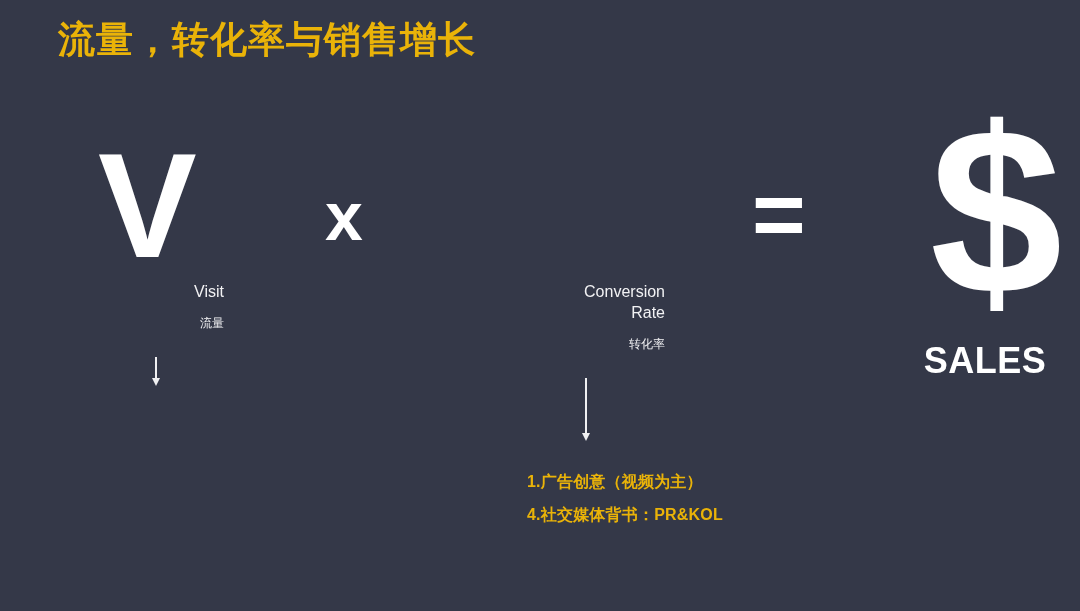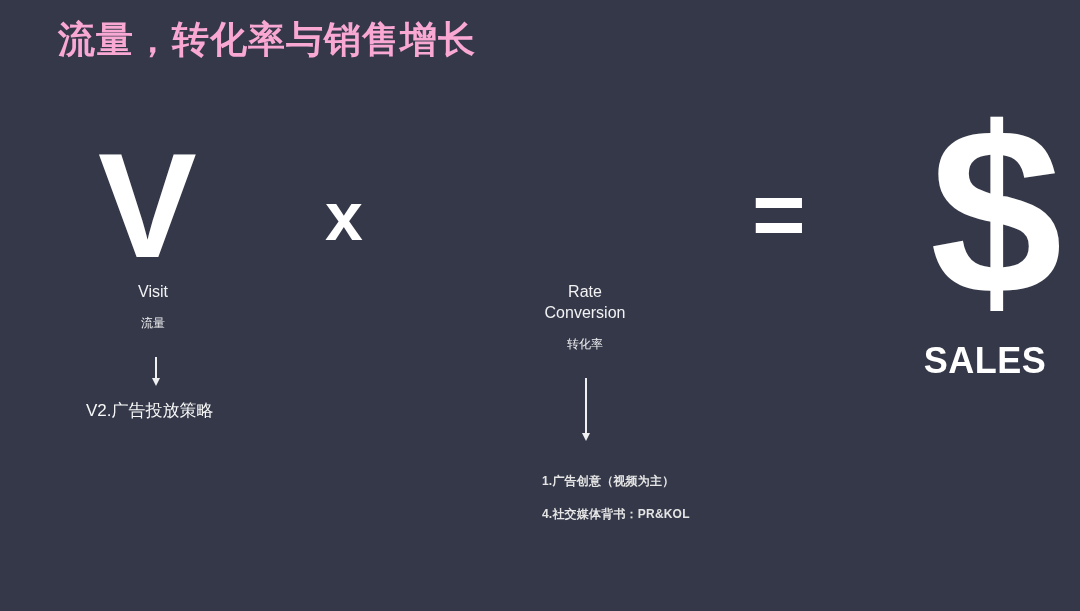--- a/index.html
+++ b/index.html
@@ -22,21 +22,21 @@
   }
   
   .slide-title {
     position: absolute;
     left: 58px;
     top: 16px;
     font-size: 37px;
     font-weight: bold;
     letter-spacing: 1px;
     line-height: 48px;
-    color: #f9a8d4;
+    color: #eab308;
     white-space: nowrap;
   }
   
   .formula {
     position: absolute;
     left: 0;
     top: 110px;
     width: 1080px;
     height: 170px;
   }
@@ -71,21 +71,21 @@
   }
   .term-dollar {
     left: 930px;
     top: -18px;
     font-size: 238px;
     font-weight: bold;
   }
   
   .sub-label {
     position: absolute;
-    text-align: center;
+    text-align: right;
     color: #f2f2f4;
     line-height: 21px;
   }
   .label-v {
     left: 82px;
     top: 281px;
     width: 142px;
     font-size: 16px;
   }
   .label-cr {
@@ -156,26 +156,25 @@
     top: 396px;
     font-size: 17px;
     line-height: 29px;
     color: #f7f7f8;
   }
   .v-list div { white-space: nowrap; }
   .cr-list {
     position: absolute;
     left: 527px;
     top: 465px;
-    font-size: 12px;
+    font-size: 16px;
     font-weight: bold;
     line-height: 33px;
-    color: #e5e5e5;
+    color: #eab308;
     letter-spacing: 0.2px;
-    margin-left: 15px;
   }
   .cr-list div { white-space: nowrap; }
 </style>
 </head>
 <body>
 
 <div class="slide">
 
   <div class="slide-title">流量，转化率与销售增长</div>
 
@@ -190,26 +189,25 @@
     <span class="label-line">Visit</span>
     <span class="label-cn">流量</span>
   </div>
 
   <div class="arrow arrow-v">
     <span class="shaft"></span>
     <span class="head"></span>
   </div>
 
   <div class="v-list">
-    <div>V2.广告投放策略</div>
   </div>
 
   <div class="sub-label label-cr">
+    <span class="label-line">Conversion</span>
     <span class="label-line">Rate</span>
-    <span class="label-line">Conversion</span>
     <span class="label-cn">转化率</span>
   </div>
 
   <div class="arrow arrow-cr">
     <span class="shaft"></span>
     <span class="head"></span>
   </div>
 
   <div class="cr-list">
     <div>1.广告创意（视频为主）</div>

